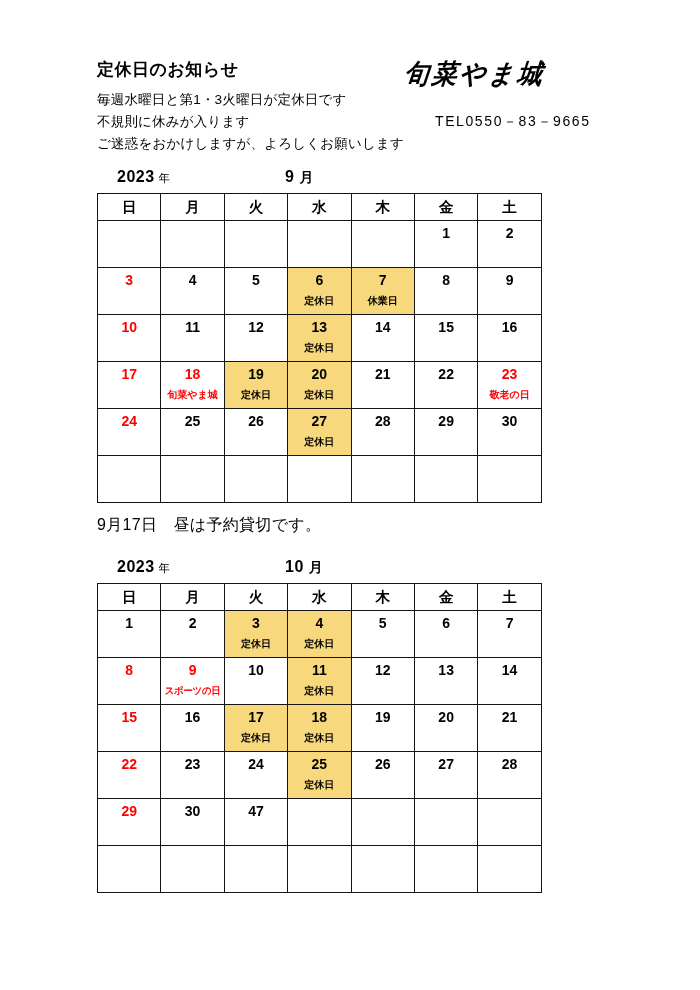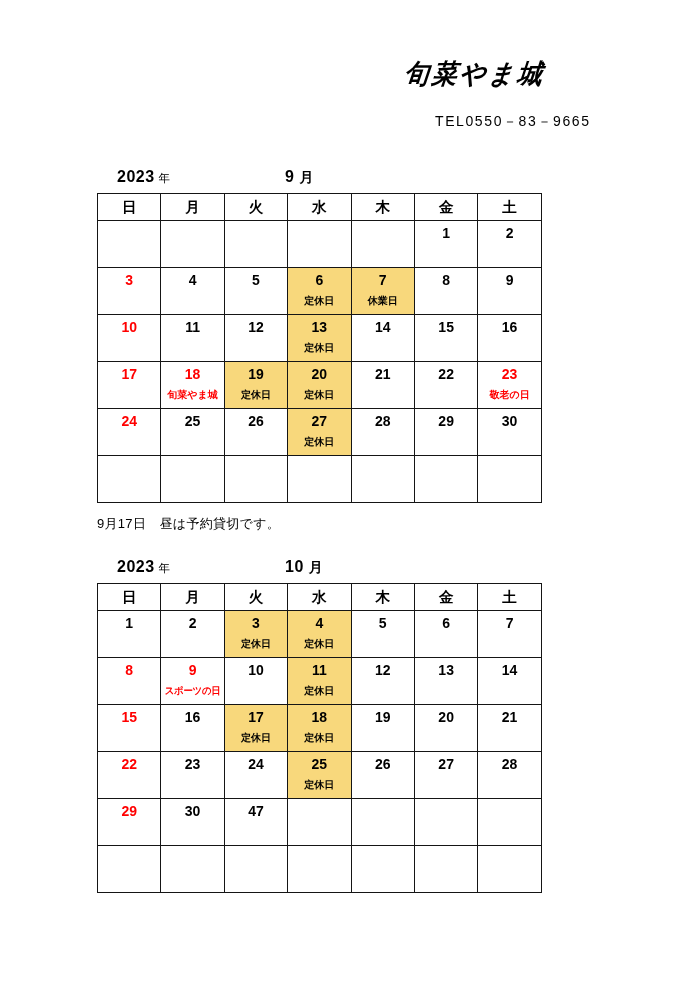--- a/index.html
+++ b/index.html
@@ -152,29 +152,35 @@
   }
 
   td.holiday-cell { background: #F8D87C; }
   .red { color: #FF0000; }
 
   
   .mid-note {
     position: absolute;
     left: 97px;
     top: 515px;
-    font-size: 13px;
+    font-size: 16px;
     letter-spacing: 0.3px;
     white-space: nowrap;
   }
 </style>
 </head>
 <body>
 
 <div class="header-block">
+  <h1 class="notice-title">定休日のお知らせ</h1>
+  <div class="notice-lines">
+    <div class="notice-line">毎週水曜日と第1・3火曜日が定休日です</div>
+    <div class="notice-line">不規則に休みが入ります</div>
+    <div class="notice-line">ご迷惑をおかけしますが、よろしくお願いします</div>
+  </div>
 </div>
 
 <div class="shop-logo">旬菜やま城</div>
 <div class="shop-tel">TEL0550－83－9665</div>
 
 <div class="calendar-block" id="sep-block">
   <div class="cal-heading">
     <span class="cal-year"><span>2023</span><span class="cal-year-unit">年</span></span>
     <span class="cal-month"><span>9</span><span class="cal-month-unit">月</span></span>
   </div>

